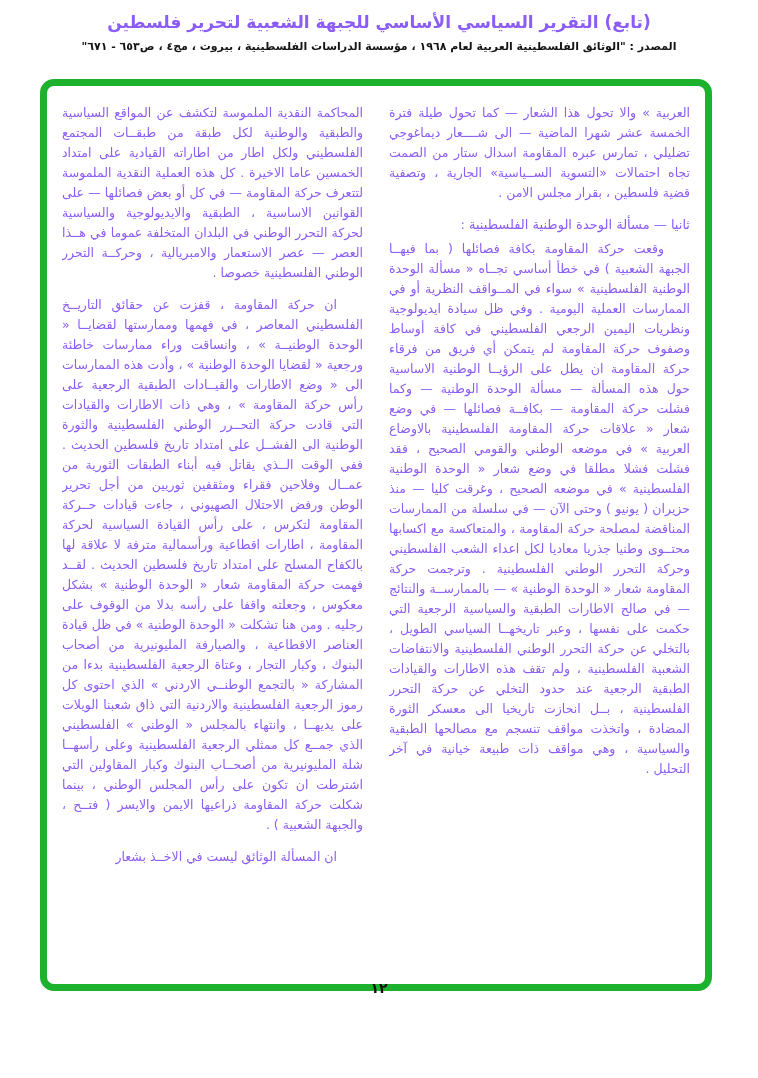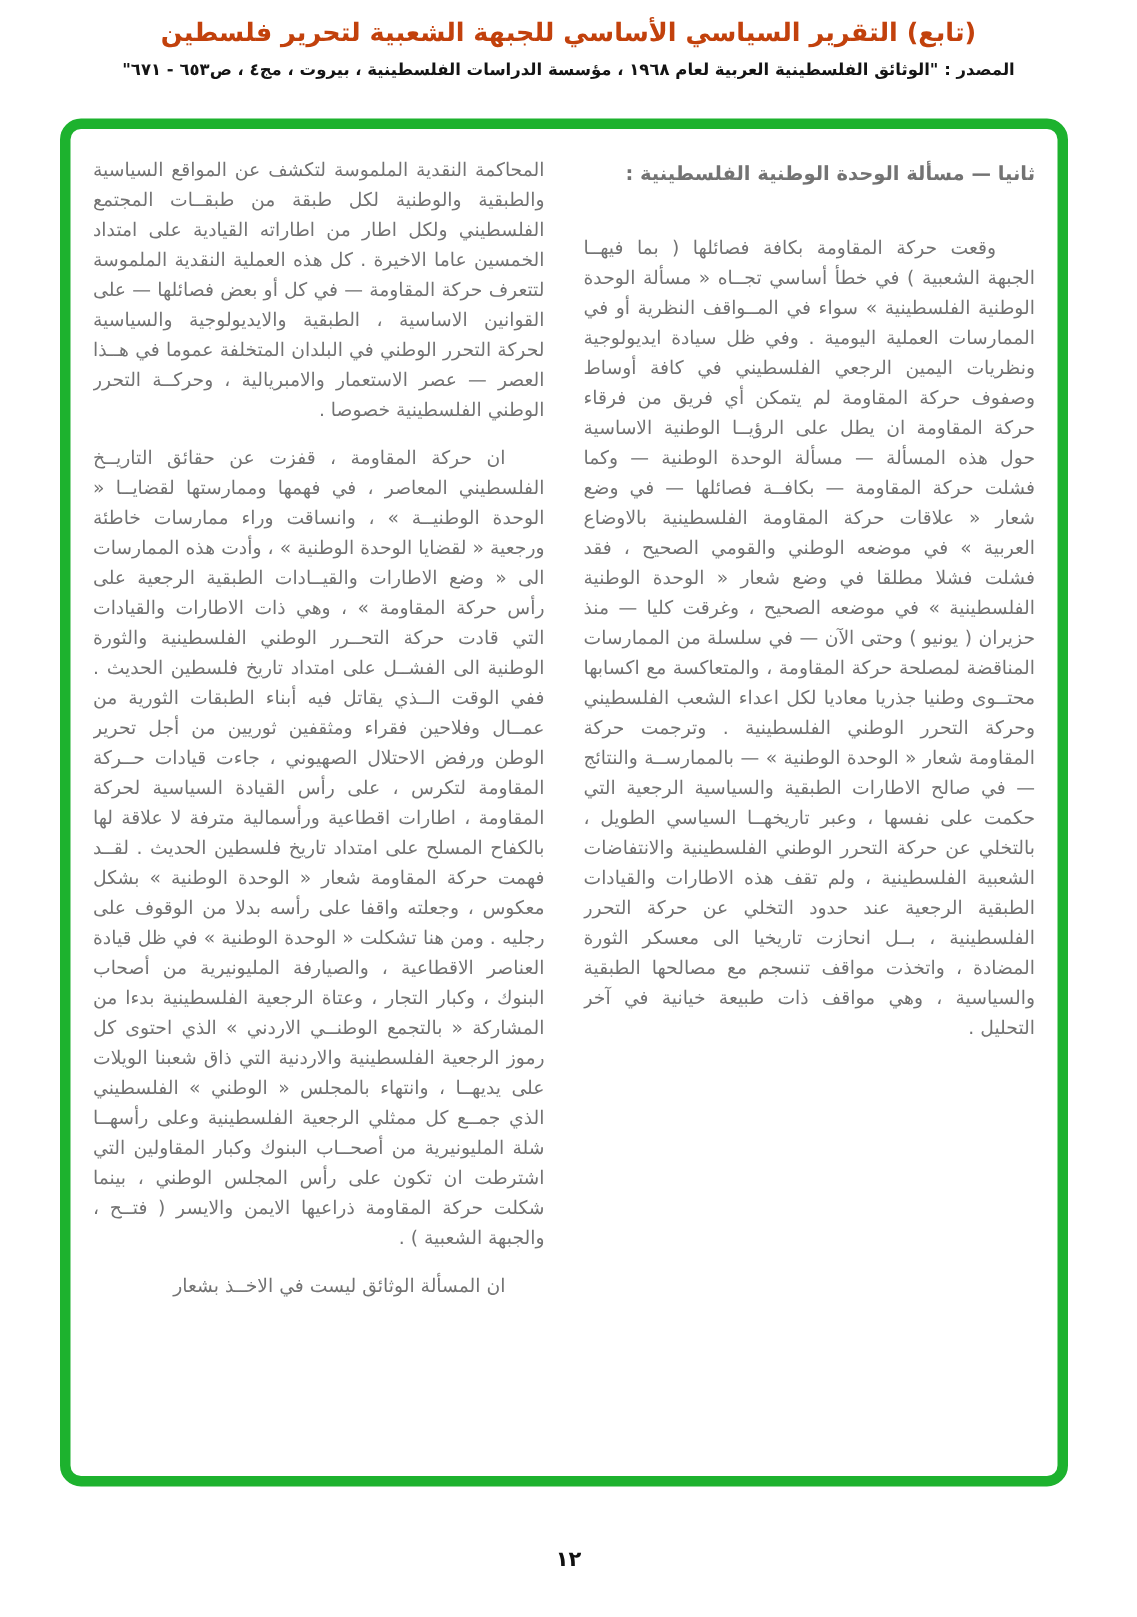--- a/index.html
+++ b/index.html
@@ -12,21 +12,21 @@
     overflow:hidden;
   }
   .page-header{
     position:absolute;top:12px;left:0;right:0;
     text-align:center;
     direction:rtl;
   }
   .doc-title{
     font-size:17px;
     font-weight:bold;
-    color:#c2410c;
+    color:#8b5cf6;
     letter-spacing:0;
   }
   .doc-source{
     margin-top:8px;
     font-size:11px;
     font-weight:bold;
     color:#141414;
   }
   .content-frame{
     position:absolute;
@@ -45,57 +45,58 @@
     gap:26px;
     height:100%;
   }
   .col{
     flex:1 1 0;
     min-width:0;
     direction:rtl;
     text-align:justify;
     font-size:12.5px;
     line-height:20px;
-    color:#737373;
+    color:#8b5cf6;
     overflow:hidden;
   }
   .col p{
     margin:0 0 12px 0;
     text-align:justify;
   }
   .col p.indent{ text-indent:26px; }
   .col p.heading{
-    font-weight:bold;
+    font-weight:normal;
     font-size:13px;
-    margin:4px 0 28px 0;
+    margin:4px 0 4px 0;
     text-align:right;
   }
   .page-number{
     position:absolute;
     left:0;right:0;
-    top:1032px;
+    top:980px;
     text-align:center;
     font-size:14px;
     font-weight:bold;
     color:#111;
     direction:rtl;
   }
 </style>
 </head>
 <body>
 
 <div class="page-header">
   <div class="doc-title">(تابع) التقرير السياسي الأساسي للجبهة الشعبية لتحرير فلسطين</div>
   <div class="doc-source">المصدر : "الوثائق الفلسطينية العربية لعام ١٩٦٨ ، مؤسسة الدراسات الفلسطينية ، بيروت ، مج٤ ، ص٦٥٣ - ٦٧١"</div>
 </div>
 
 <div class="content-frame" style="border-color: rgb(29, 178, 46);">
   <div class="columns">
 
     <div class="col">
+      <p>العربية » والا تحول هذا الشعار — كما تحول طيلة فترة الخمسة عشر شهرا الماضية — الى شــــعار ديماغوجي تضليلي ، تمارس عبره المقاومة اسدال ستار من الصمت تجاه احتمالات «التسوية الســياسية» الجارية ، وتصفية قضية فلسطين ، بقرار مجلس الامن .</p>
       <p class="heading">ثانيا — مسألة الوحدة الوطنية الفلسطينية :</p>
       <p class="indent">وقعت حركة المقاومة بكافة فصائلها ( بما فيهــا الجبهة الشعبية ) في خطأ أساسي تجــاه « مسألة الوحدة الوطنية الفلسطينية » سواء في المــواقف النظرية أو في الممارسات العملية اليومية . وفي ظل سيادة ايديولوجية ونظريات اليمين الرجعي الفلسطيني في كافة أوساط وصفوف حركة المقاومة لم يتمكن أي فريق من فرقاء حركة المقاومة ان يطل على الرؤيــا الوطنية الاساسية حول هذه المسألة — مسألة الوحدة الوطنية — وكما فشلت حركة المقاومة — بكافــة فصائلها — في وضع شعار « علاقات حركة المقاومة الفلسطينية بالاوضاع العربية » في موضعه الوطني والقومي الصحيح ، فقد فشلت فشلا مطلقا في وضع شعار « الوحدة الوطنية الفلسطينية » في موضعه الصحيح ، وغرقت كليا — منذ حزيران ( يونيو ) وحتى الآن — في سلسلة من الممارسات المناقضة لمصلحة حركة المقاومة ، والمتعاكسة مع اكسابها محتــوى وطنيا جذريا معاديا لكل اعداء الشعب الفلسطيني وحركة التحرر الوطني الفلسطينية . وترجمت حركة المقاومة شعار « الوحدة الوطنية » — بالممارســة والنتائج — في صالح الاطارات الطبقية والسياسية الرجعية التي حكمت على نفسها ، وعبر تاريخهــا السياسي الطويل ، بالتخلي عن حركة التحرر الوطني الفلسطينية والانتفاضات الشعبية الفلسطينية ، ولم تقف هذه الاطارات والقيادات الطبقية الرجعية عند حدود التخلي عن حركة التحرر الفلسطينية ، بــل انحازت تاريخيا الى معسكر الثورة المضادة ، واتخذت مواقف تنسجم مع مصالحها الطبقية والسياسية ، وهي مواقف ذات طبيعة خيانية في آخر التحليل .</p>
     </div>
     <div class="col">
       <p>المحاكمة النقدية الملموسة لتكشف عن المواقع السياسية والطبقية والوطنية لكل طبقة من طبقــات المجتمع الفلسطيني ولكل اطار من اطاراته القيادية على امتداد الخمسين عاما الاخيرة . كل هذه العملية النقدية الملموسة لتتعرف حركة المقاومة — في كل أو بعض فصائلها — على القوانين الاساسية ، الطبقية والايديولوجية والسياسية لحركة التحرر الوطني في البلدان المتخلفة عموما في هــذا العصر — عصر الاستعمار والامبريالية ، وحركــة التحرر الوطني الفلسطينية خصوصا .</p>
       <p class="indent">ان حركة المقاومة ، قفزت عن حقائق التاريــخ الفلسطيني المعاصر ، في فهمها وممارستها لقضايــا « الوحدة الوطنيــة » ، وانساقت وراء ممارسات خاطئة ورجعية « لقضايا الوحدة الوطنية » ، وأدت هذه الممارسات الى « وضع الاطارات والقيــادات الطبقية الرجعية على رأس حركة المقاومة » ، وهي ذات الاطارات والقيادات التي قادت حركة التحــرر الوطني الفلسطينية والثورة الوطنية الى الفشــل على امتداد تاريخ فلسطين الحديث . ففي الوقت الــذي يقاتل فيه أبناء الطبقات الثورية من عمــال وفلاحين فقراء ومثقفين ثوريين من أجل تحرير الوطن ورفض الاحتلال الصهيوني ، جاءت قيادات حــركة المقاومة لتكرس ، على رأس القيادة السياسية لحركة المقاومة ، اطارات اقطاعية ورأسمالية مترفة لا علاقة لها بالكفاح المسلح على امتداد تاريخ فلسطين الحديث . لقــد فهمت حركة المقاومة شعار « الوحدة الوطنية » بشكل معكوس ، وجعلته واقفا على رأسه بدلا من الوقوف على رجليه . ومن هنا تشكلت « الوحدة الوطنية » في ظل قيادة العناصر الاقطاعية ، والصيارفة المليونيرية من أصحاب البنوك ، وكبار التجار ، وعتاة الرجعية الفلسطينية بدءا من المشاركة « بالتجمع الوطنــي الاردني » الذي احتوى كل رموز الرجعية الفلسطينية والاردنية التي ذاق شعبنا الويلات على يديهــا ، وانتهاء بالمجلس « الوطني » الفلسطيني الذي جمــع كل ممثلي الرجعية الفلسطينية وعلى رأسهــا شلة المليونيرية من أصحــاب البنوك وكبار المقاولين التي اشترطت ان تكون على رأس المجلس الوطني ، بينما شكلت حركة المقاومة ذراعيها الايمن والايسر ( فتــح ، والجبهة الشعبية ) .</p>
       <p class="indent">ان المسألة الوثائق ليست في الاخــذ بشعار</p>
     </div>
   </div>
 </div>

